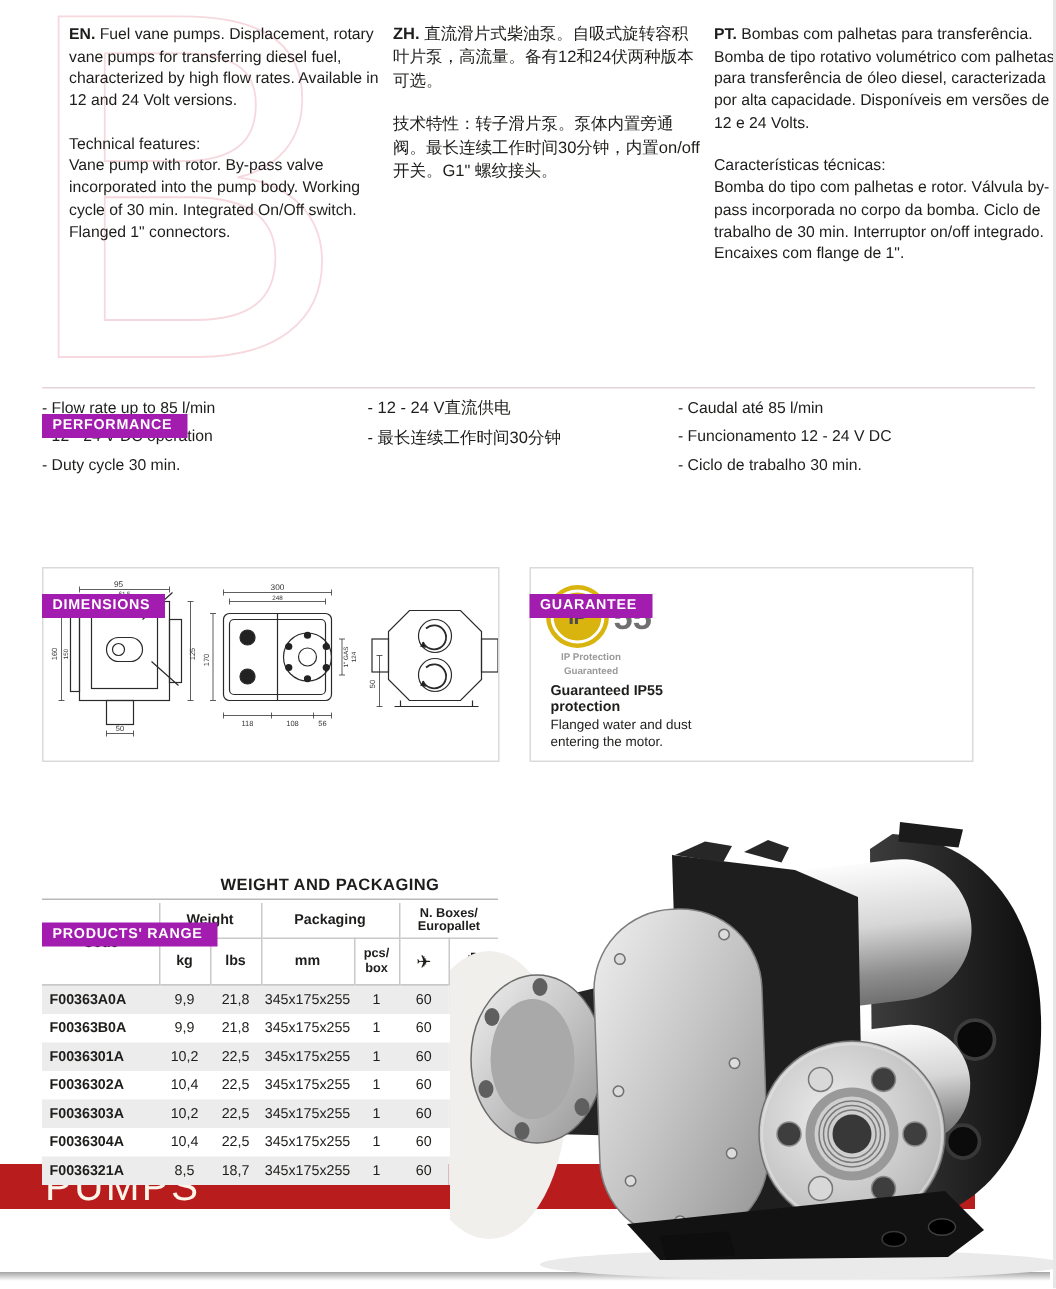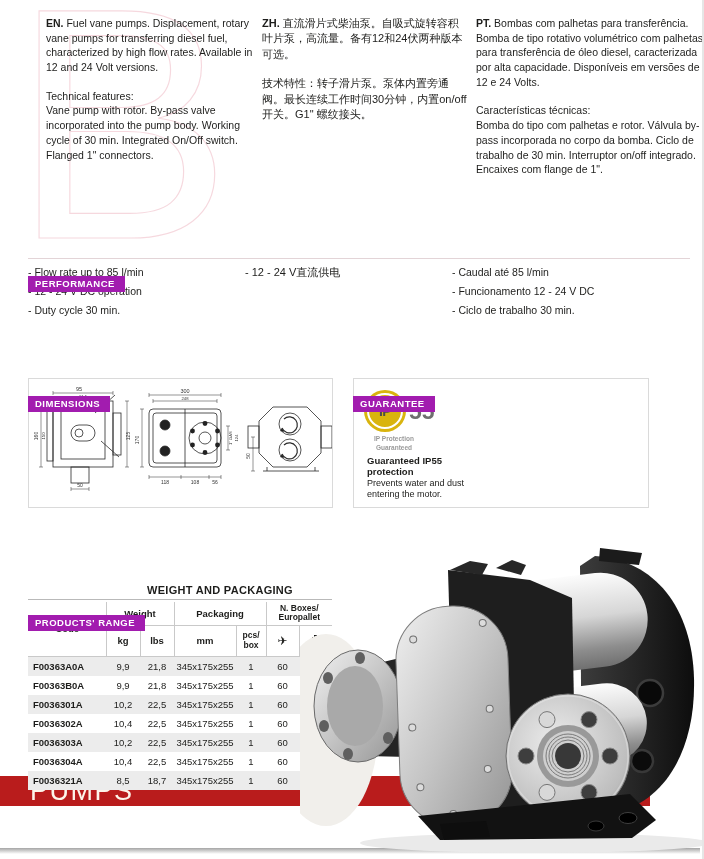--- a/index.html
+++ b/index.html
@@ -111,20 +111,21 @@
 
   <div class="badge" style="left:28px;top:244px;">PERFORMANCE</div>
   <div class="rule" style="left:28px;top:258px;width:662px;"></div>
   <ul class="perf-list perf-en">
     <li>- Flow rate up to 85 l/min</li>
     <li>- 12 - 24 V DC operation</li>
     <li>- Duty cycle 30 min.</li>
   </ul>
   <ul class="perf-list perf-zh">
     <li>- 12 - 24 V直流供电</li>
+    <li>- 最长连续工作时间30分钟</li>
   </ul>
   <ul class="perf-list perf-pt">
     <li>- Caudal até 85 l/min</li>
     <li>- Funcionamento 12 - 24 V DC</li>
     <li>- Ciclo de trabalho 30 min.</li>
   </ul>
 
   <div class="badge" style="left:28px;top:364px;">DIMENSIONS</div>
   <div class="panel panel-dimensions">
     <svg class="dims-svg" viewBox="0 0 303 128">
@@ -202,21 +203,21 @@
 
   <div class="badge" style="left:353px;top:364px;">GUARANTEE</div>
   <div class="panel panel-guarantee">
     <div class="ip-row">
       <div class="ip-disc">IP</div>
       <div class="ip-num">55</div>
     </div>
     <div class="ip-caption">IP Protection
 Guaranteed</div>
     <div class="g-heading">Guaranteed IP55 protection</div>
-    <div class="g-body">Prevents water and dust entering the motor.</div>
+    <div class="g-body">Flanged water and dust entering the motor.</div>
   </div>
 
   <div class="badge" style="left:28px;top:583px;">PRODUCTS' RANGE</div>
   <div class="pr-subtitle">WEIGHT AND PACKAGING</div>
   <div class="pr-underline"></div>
 
   <table class="products">
     <colgroup>
       <col style="width:78px">
         <col style="width:34px">

